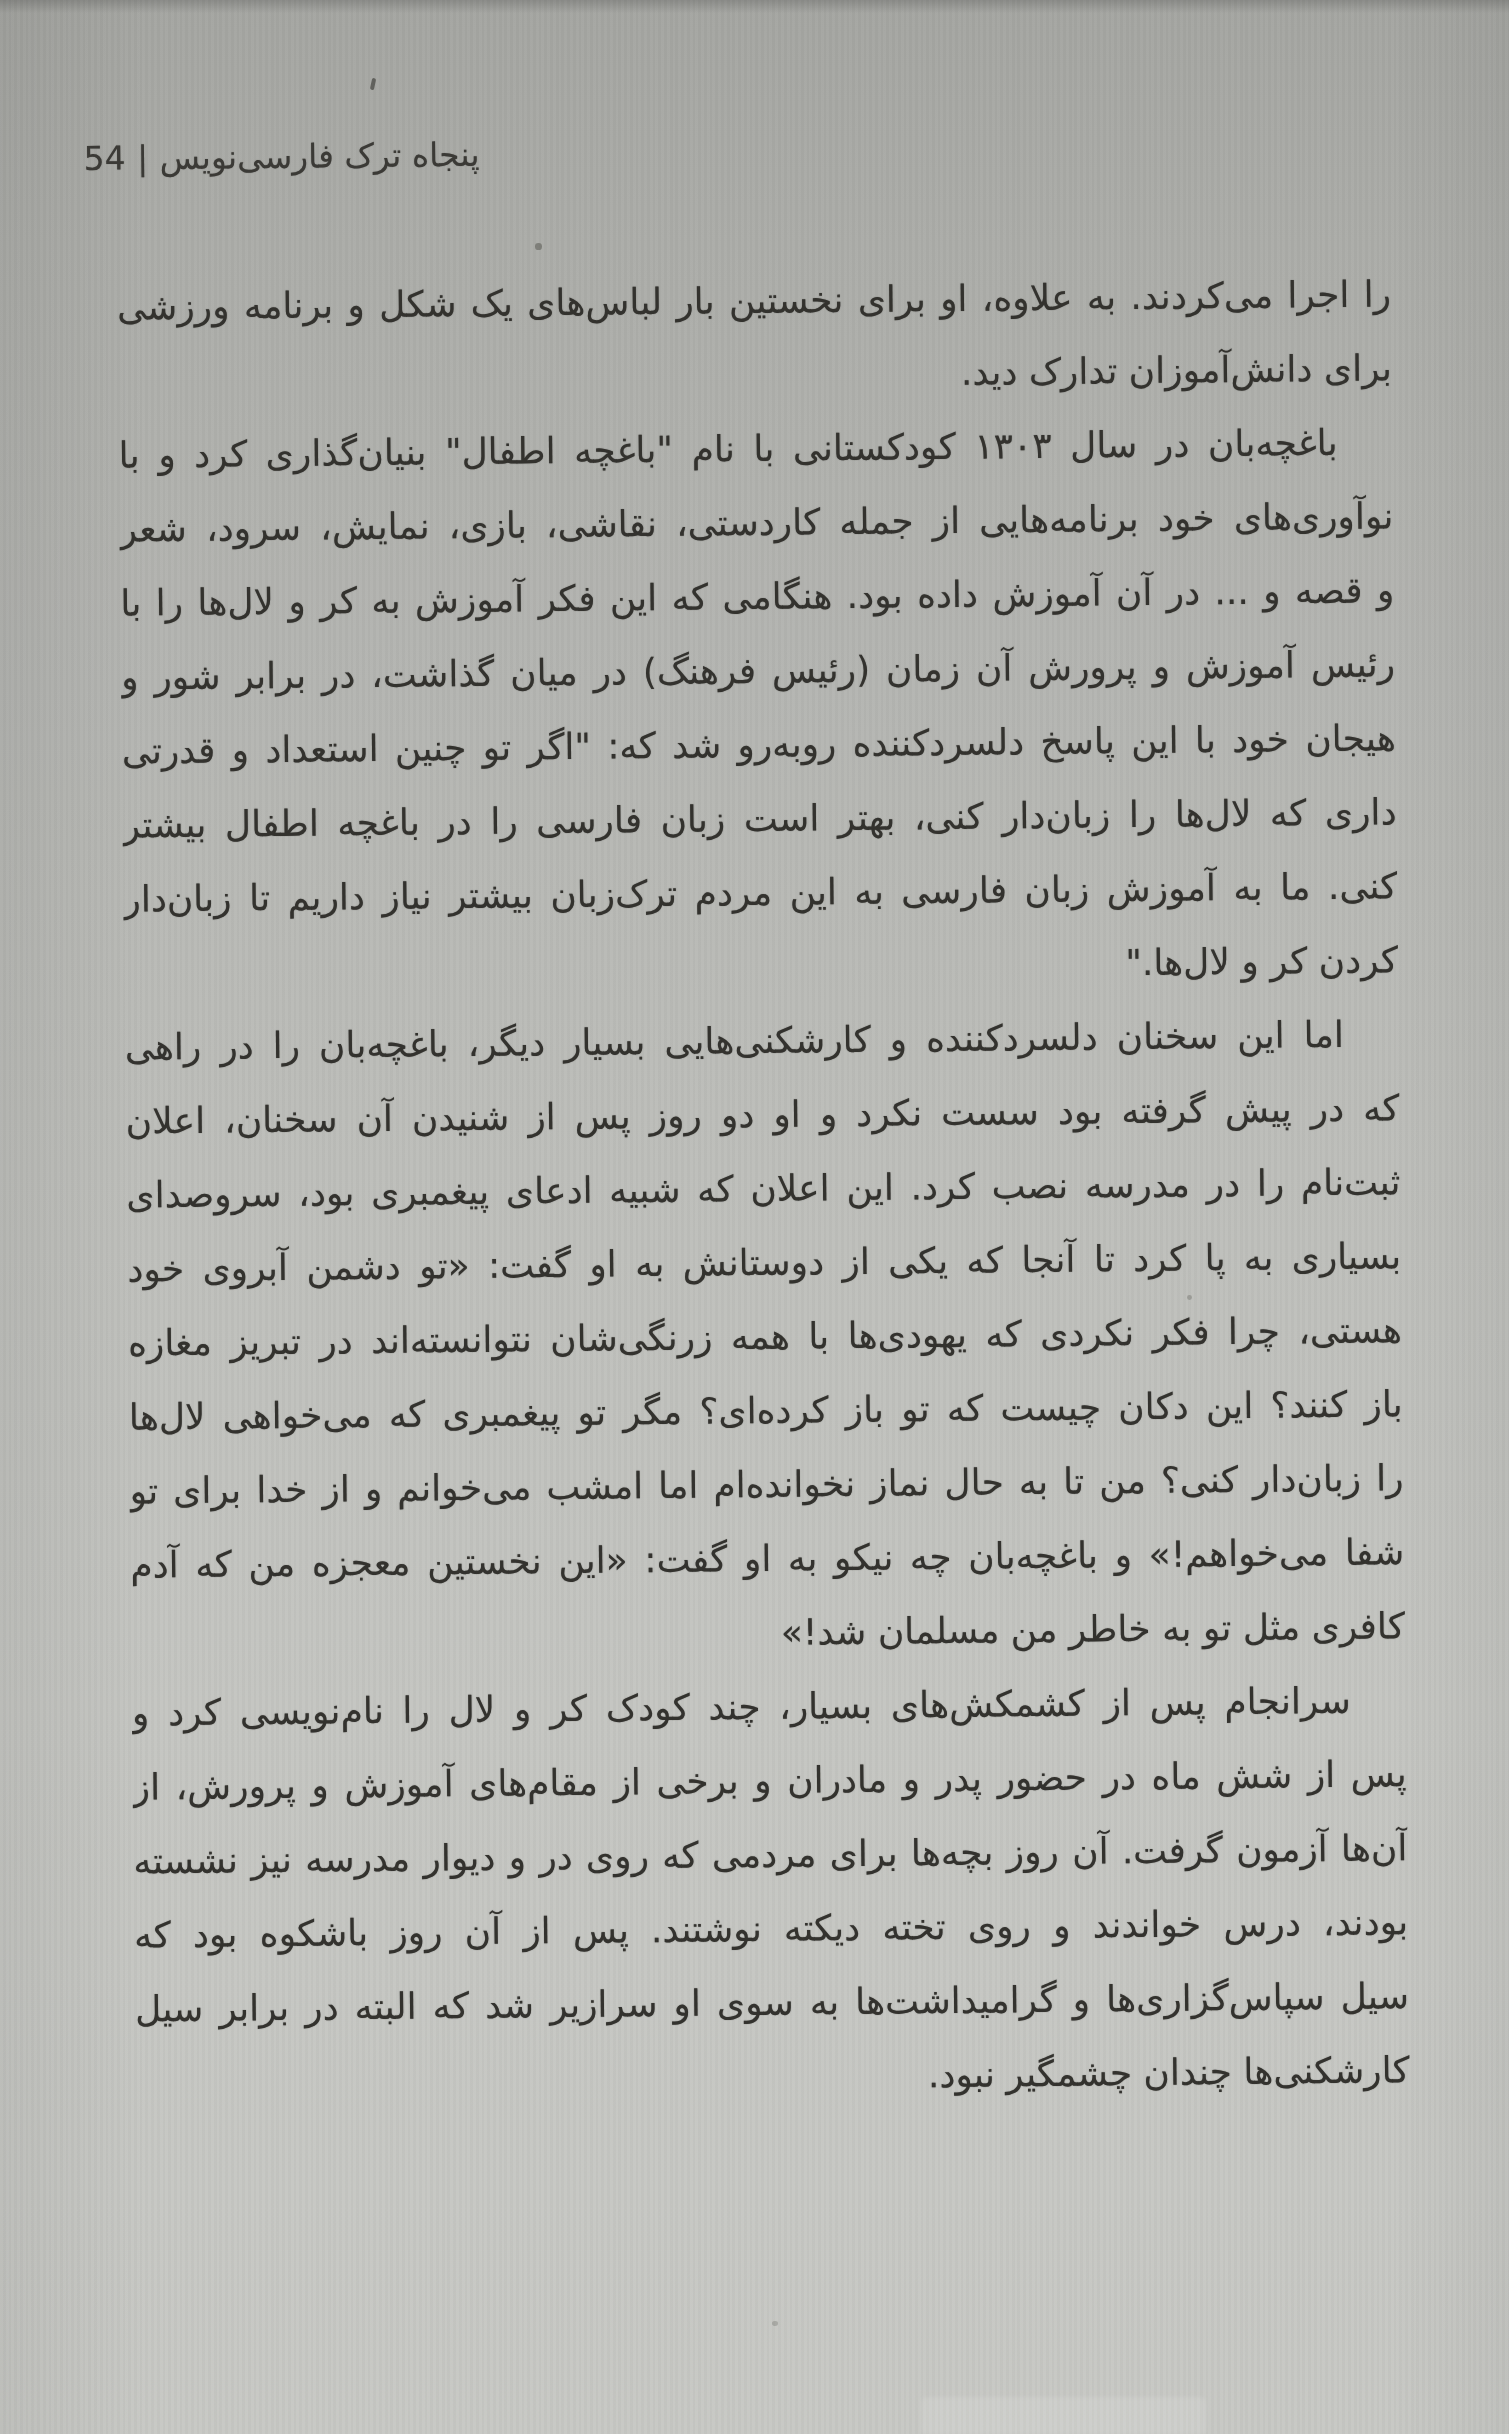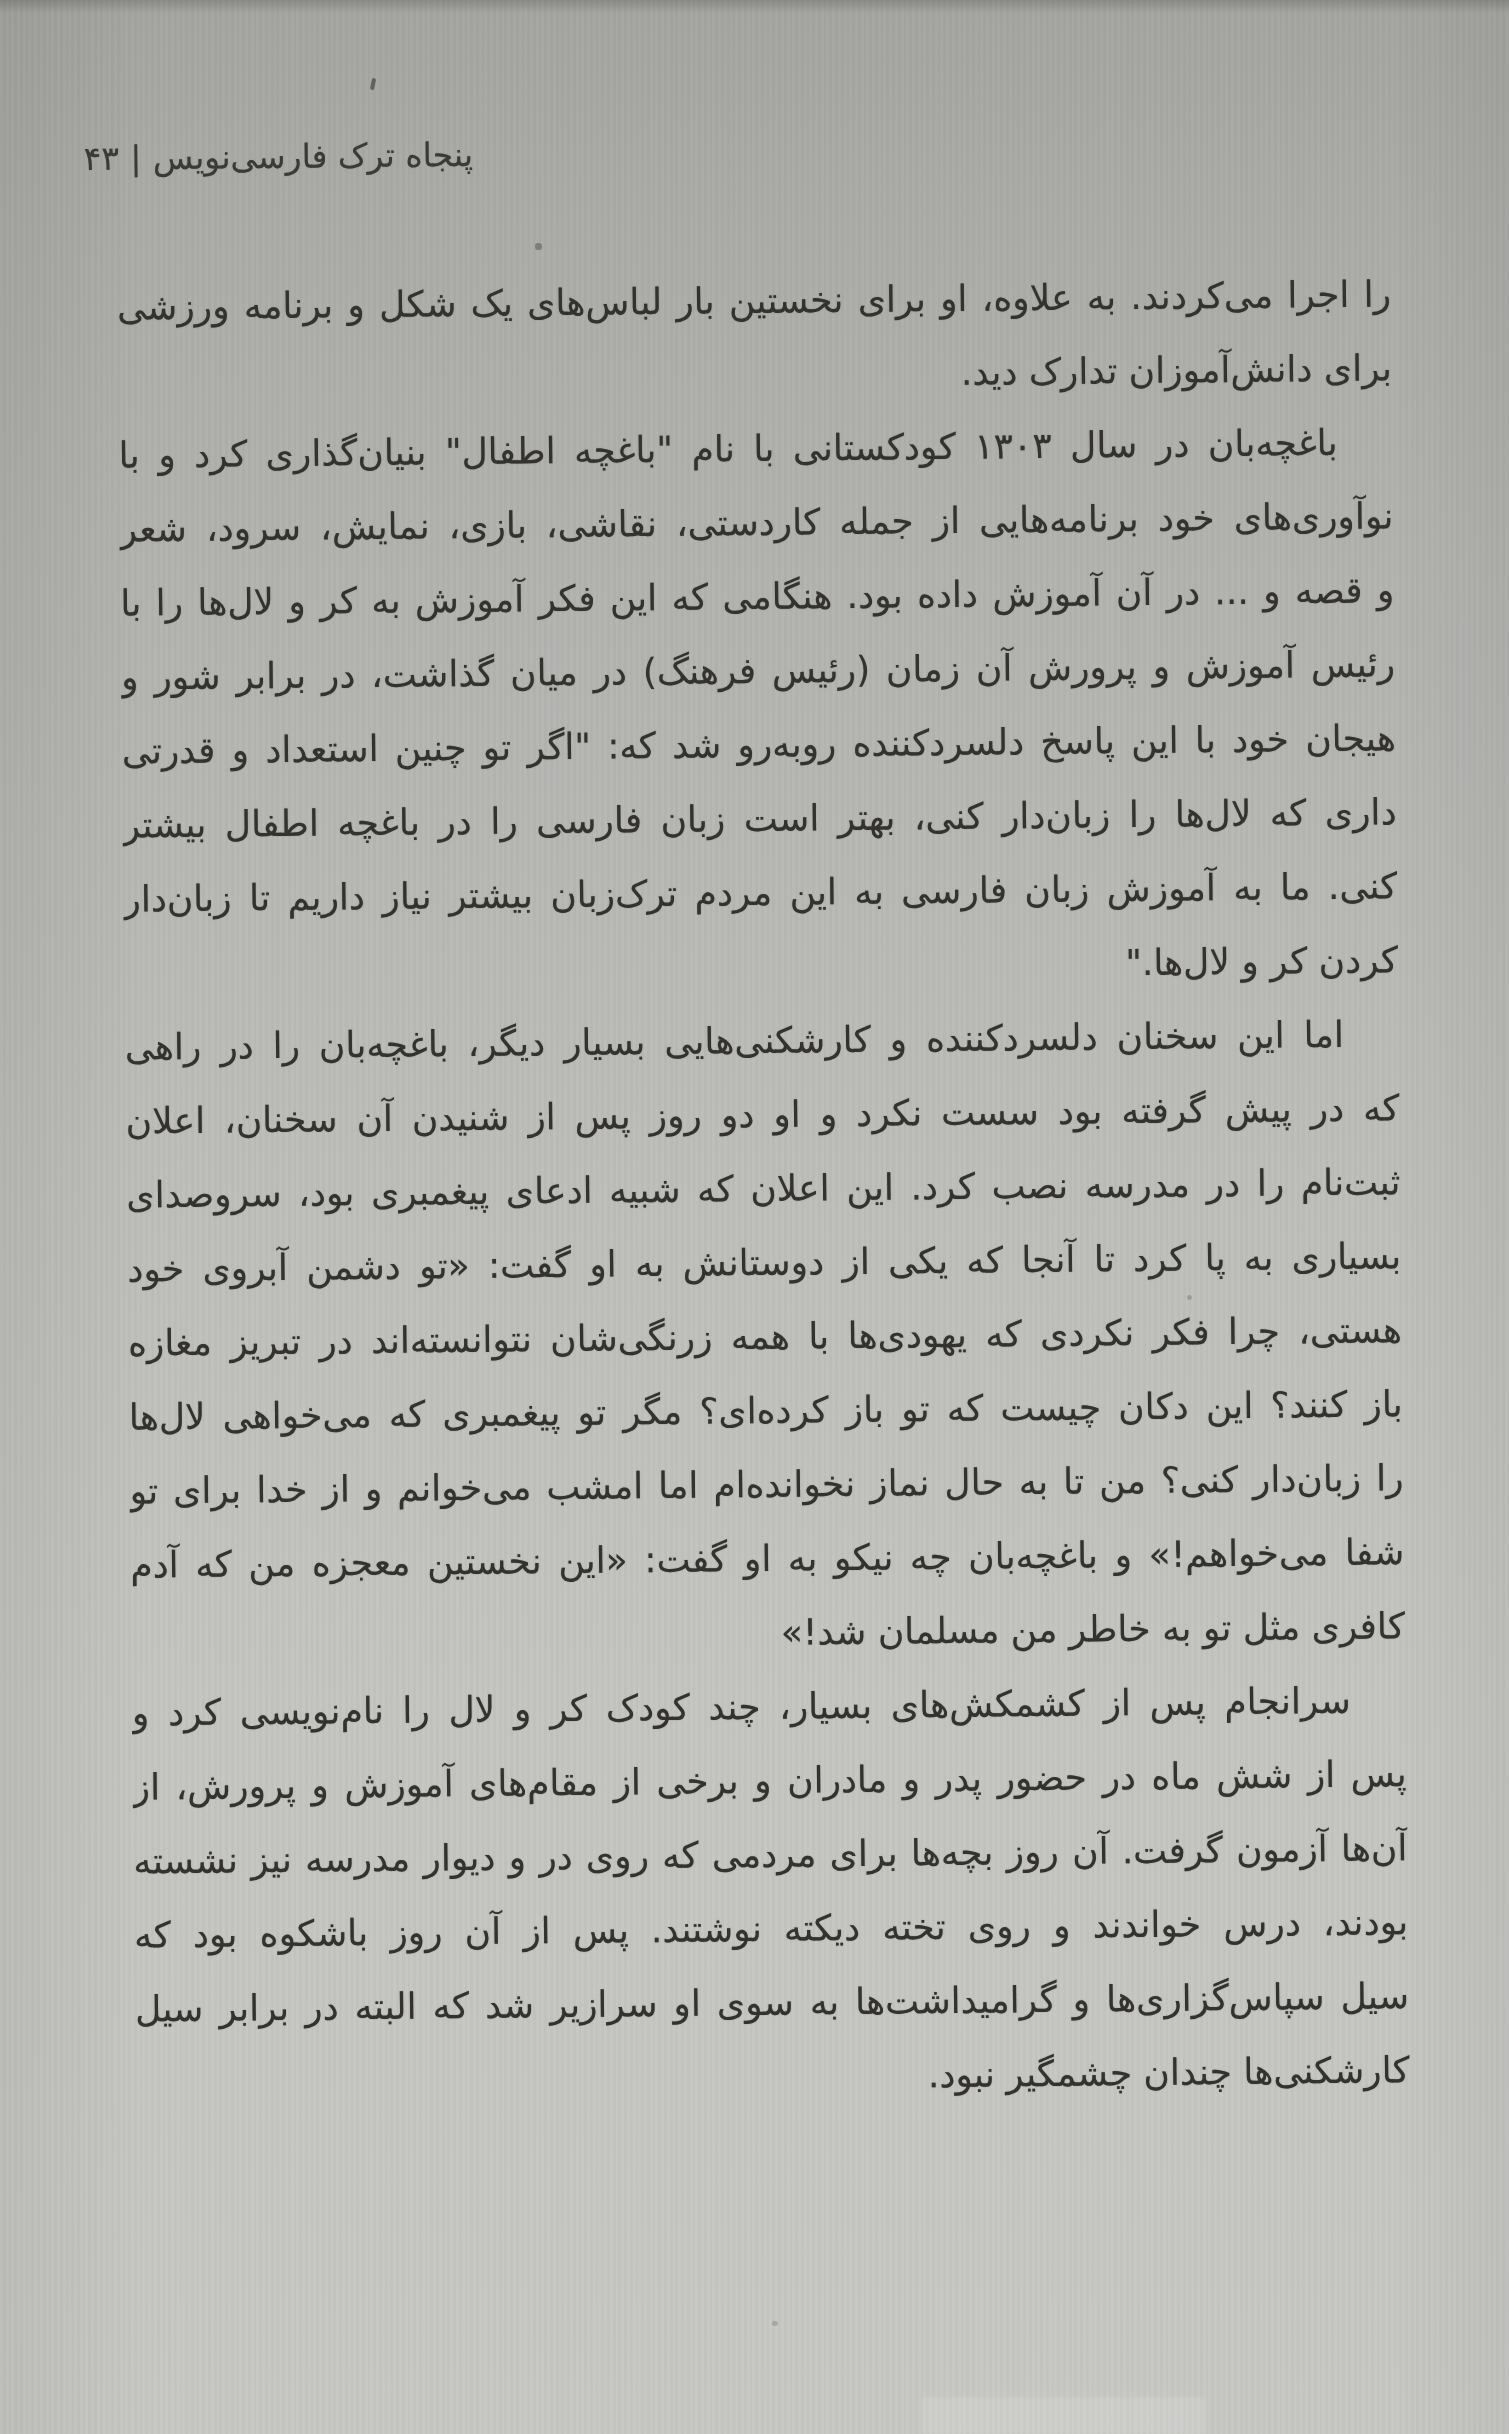--- a/index.html
+++ b/index.html
@@ -60,21 +60,21 @@
     background:rgba(255,255,255,0.12); border-radius:5.7px; filter:blur(1.9px);
   }
 </style>
 </head>
 <body>
 
 <div class="page">
   <div class="skew">
 
     <div class="running-head">
-      <span>پنجاه ترک فارسی‌نویس</span><span class="sep">|</span><span>۴۳</span>
+      <span>پنجاه ترک فارسی‌نویس</span><span class="sep">|</span><span>54</span>
     </div>
 
     <div class="body-block" id="body-block">
 
     <div class="line">را اجرا می‌کردند. به علاوه، او برای نخستین بار لباس‌های یک شکل و برنامه ورزشی</div>
         <div class="line end">برای دانش‌آموزان تدارک دید.</div>
         <div class="line indent">باغچه‌بان در سال ۱۳۰۳ کودکستانی با نام "باغچه اطفال" بنیان‌گذاری کرد و با</div>
         <div class="line">نوآوری‌های خود برنامه‌هایی از جمله کاردستی، نقاشی، بازی، نمایش، سرود، شعر</div>
         <div class="line">و قصه و ... در آن آموزش داده بود. هنگامی که این فکر آموزش به کر و لال‌ها را با</div>
         <div class="line">رئیس آموزش و پرورش آن زمان (رئیس فرهنگ) در میان گذاشت، در برابر شور و</div>

